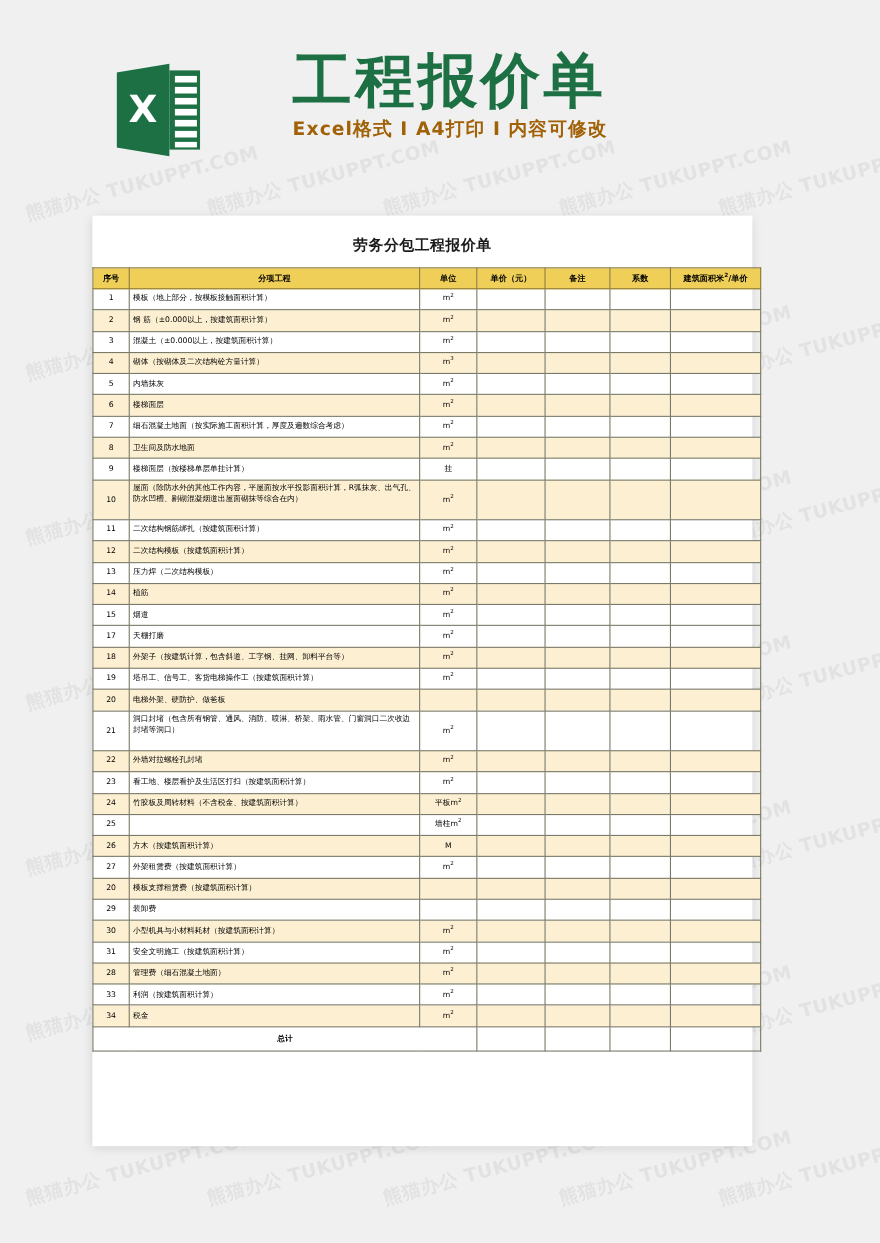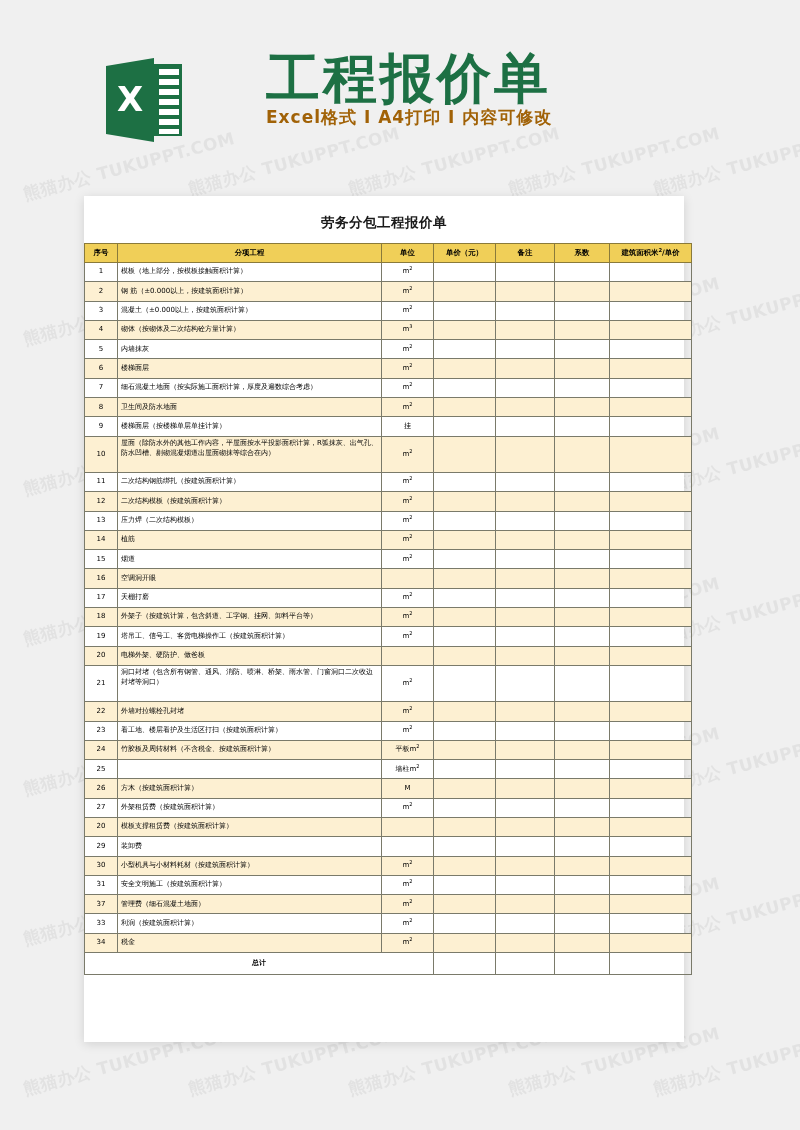--- a/index.html
+++ b/index.html
@@ -53,21 +53,21 @@
     left: 266px;
     top: 52px;
   }
   #main-title {
     font-size: 54px;
     font-weight: bold;
     color: #1d7044;
     letter-spacing: 3px;
     line-height: 1;
     margin: 0;
-    font-family: Liberation Serif, serif;
+    font-family: Liberation Mono, monospace;
   }
   #sub-title {
     font-size: 17px;
     font-weight: bold;
     color: #a16207;
     letter-spacing: 1px;
     white-space: nowrap;
   }
 
   
@@ -350,29 +350,20 @@
         </tr>
         <tr>
           <td class="c-idx">15</td>
           <td class="c-item">烟道</td>
           <td class="c-unit">m<span class="sup">2</span></td>
           <td class="c-price"></td>
           <td class="c-note"></td>
           <td class="c-coef"></td>
           <td class="c-area"></td>
         </tr>
-        <tr class="alt">
-          <td class="c-idx">16</td>
-          <td class="c-item">空调洞开眼</td>
-          <td class="c-unit"></td>
-          <td class="c-price"></td>
-          <td class="c-note"></td>
-          <td class="c-coef"></td>
-          <td class="c-area"></td>
-        </tr>
         <tr>
           <td class="c-idx">17</td>
           <td class="c-item">天棚打磨</td>
           <td class="c-unit">m<span class="sup">2</span></td>
           <td class="c-price"></td>
           <td class="c-note"></td>
           <td class="c-coef"></td>
           <td class="c-area"></td>
         </tr>
         <tr class="alt">
@@ -495,21 +486,21 @@
         <tr>
           <td class="c-idx">31</td>
           <td class="c-item">安全文明施工（按建筑面积计算）</td>
           <td class="c-unit">m<span class="sup">2</span></td>
           <td class="c-price"></td>
           <td class="c-note"></td>
           <td class="c-coef"></td>
           <td class="c-area"></td>
         </tr>
         <tr class="alt">
-          <td class="c-idx">37</td>
+          <td class="c-idx">28</td>
           <td class="c-item">管理费（细石混凝土地面）</td>
           <td class="c-unit">m<span class="sup">2</span></td>
           <td class="c-price"></td>
           <td class="c-note"></td>
           <td class="c-coef"></td>
           <td class="c-area"></td>
         </tr>
         <tr>
           <td class="c-idx">33</td>
           <td class="c-item">利润（按建筑面积计算）</td>

